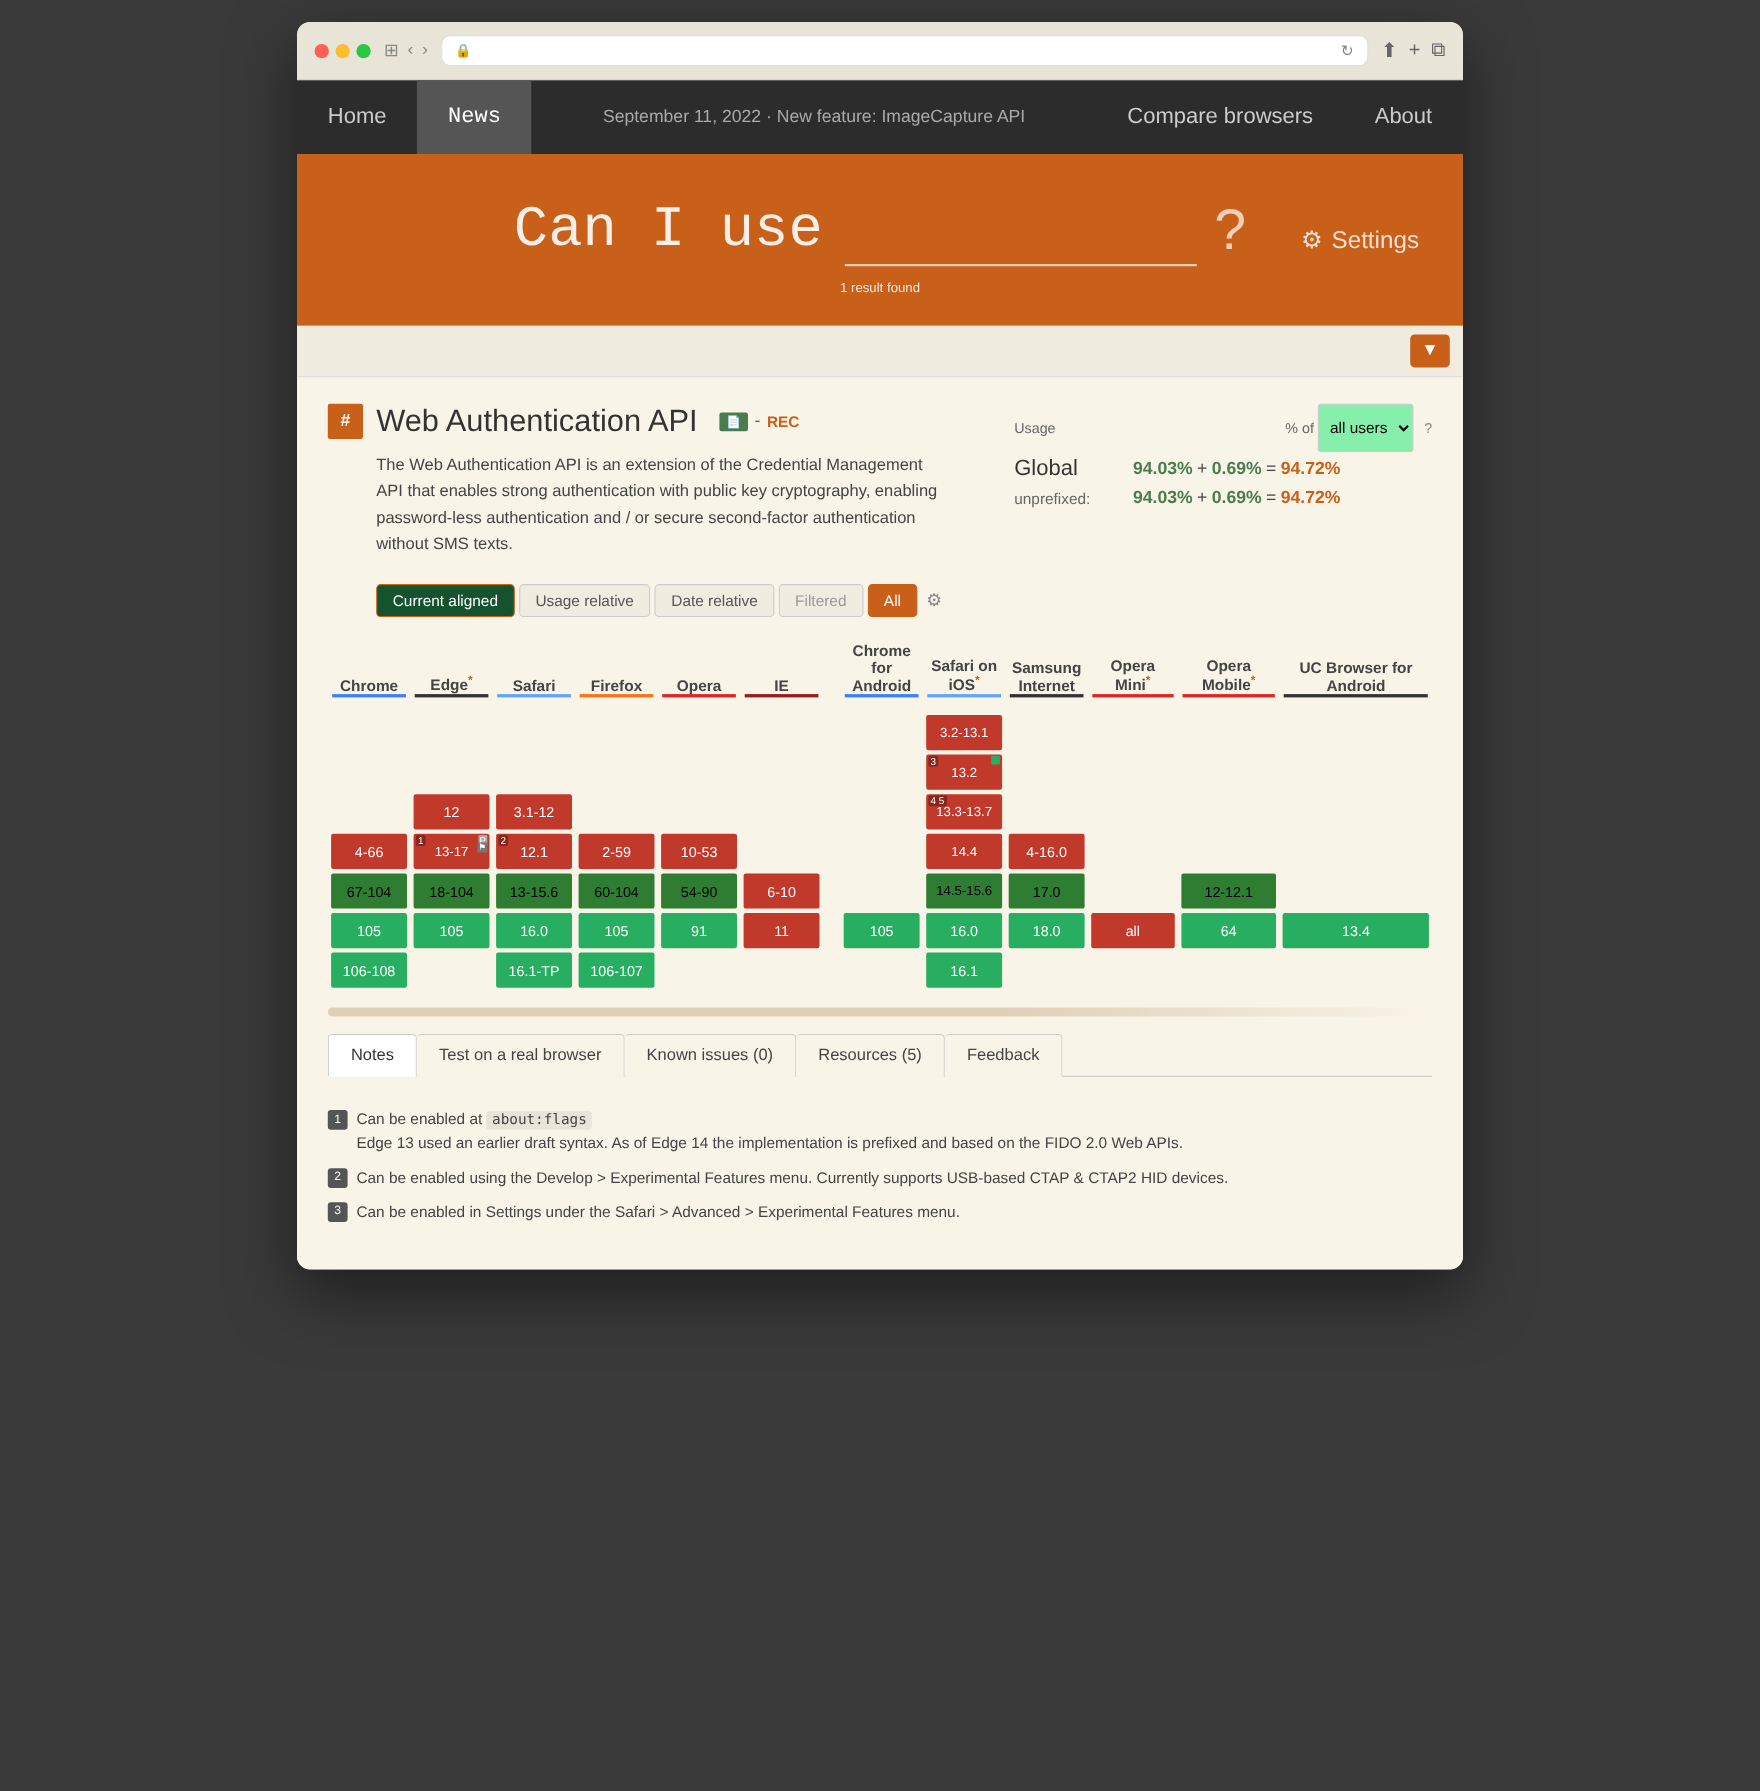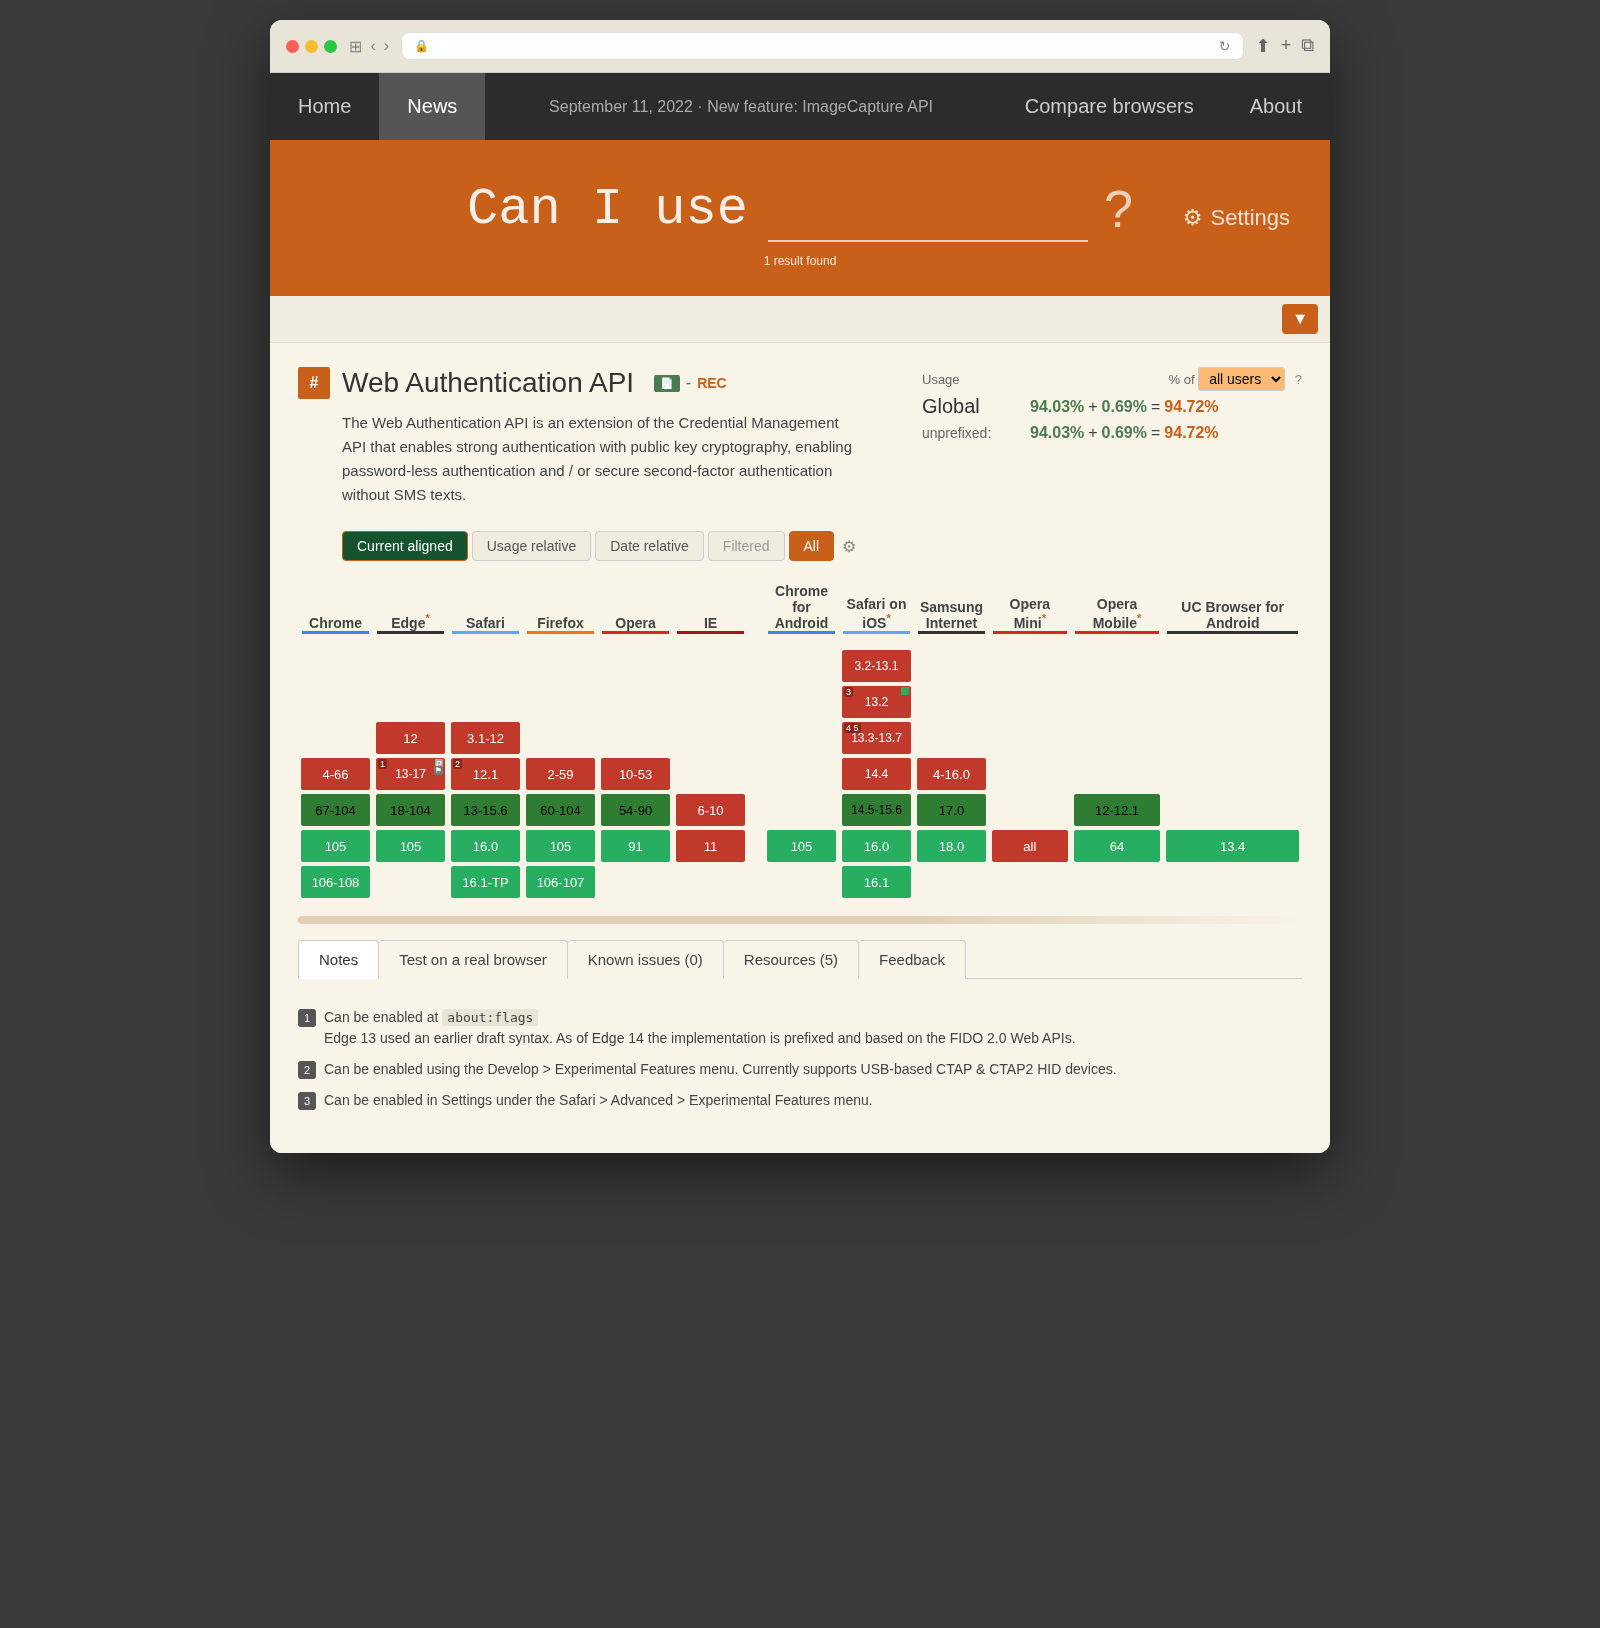--- a/index.html
+++ b/index.html
@@ -80,21 +80,21 @@
       align-items: center;
       padding: 0;
     }
     .site-nav .nav-item {
       padding: 22px 28px;
       color: #ccc;
       font-size: 20px;
       cursor: pointer;
       text-decoration: none;
     }
-    .site-nav .nav-news { background: #555; color: white; }
+    .site-nav .nav-news { background: #555; color: white; font-family: Liberation Mono, monospace; }
     .nav-announcement {
       flex: 1;
       text-align: center;
       color: #aaa;
       font-size: 16px;
     }
     
     .hero {
       background: #c8601a;
       padding: 36px 40px 28px;
@@ -244,22 +244,22 @@
       font-size: 16px;
       color: #444;
       display: flex;
       align-items: flex-end;
       gap: 4px;
     }
     .usage-green { color: #4a7c4e; font-weight: bold; }
     .usage-total { font-weight: bold; color: #c8601a; }
     .usage-select {
       border: 1px solid #ccc;
-      background: #fdba74;
-      padding: 2px 6px;
+      background: #86efac;
+      padding: 12px 6px;
       font-size: 14px;
       border-radius: 3px;
     }
     
     .view-buttons {
       display: flex;
       gap: 4px;
       margin-bottom: 16px;
       margin-left: 44px;
       clear: both;

